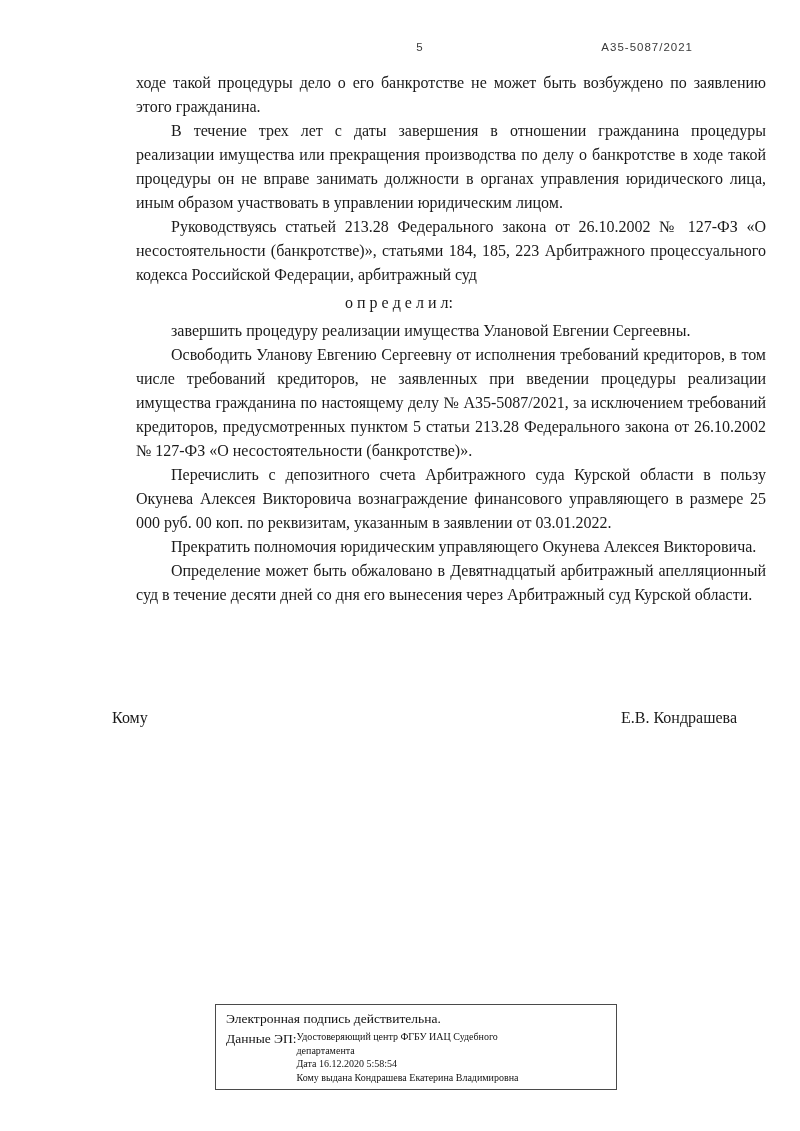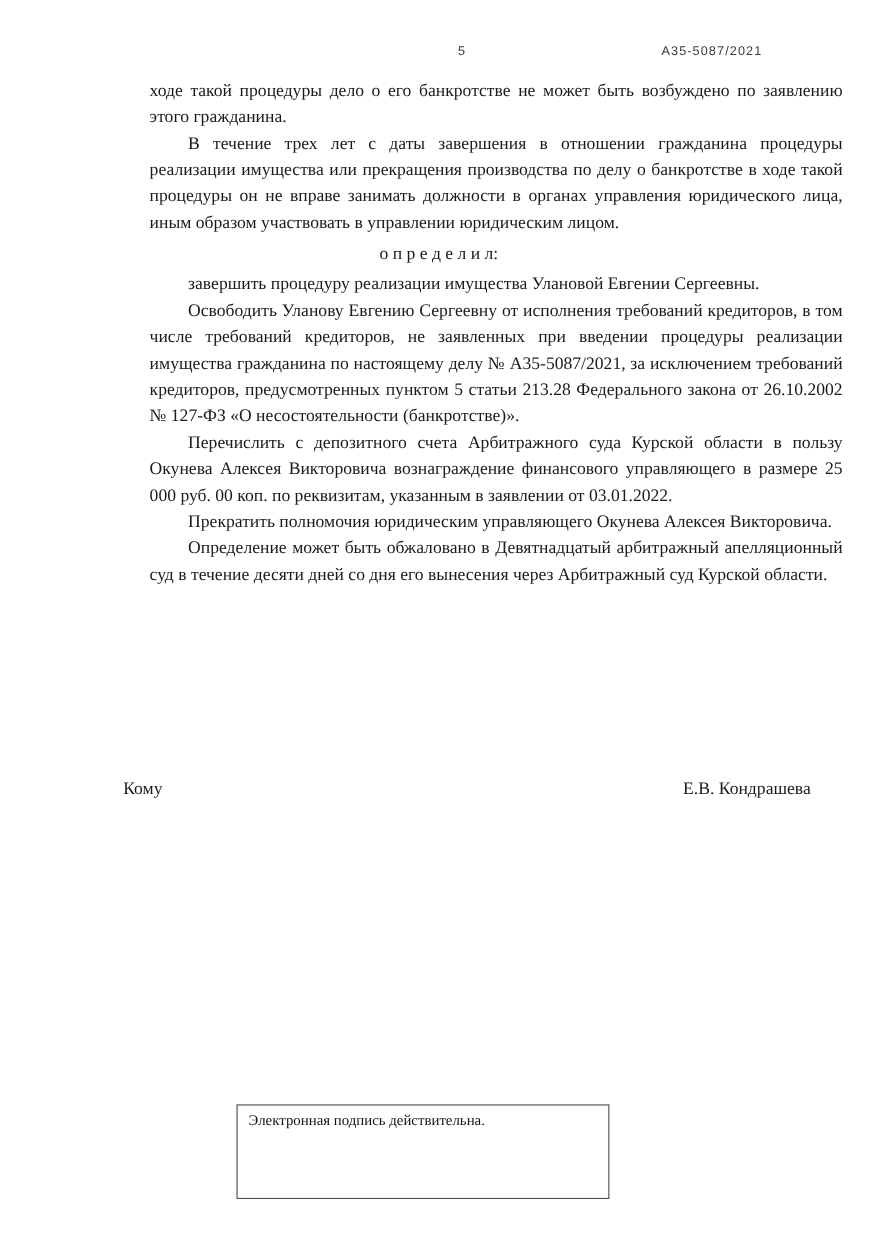--- a/index.html
+++ b/index.html
@@ -78,21 +78,21 @@
     justify-content: space-between;
     font-size: 16px;
     line-height: 24px;
   }
 
   
   .stamp {
     position: absolute;
     left: 215px;
     top: 1004px;
-    width: 339px;
+    width: 402px;
     height: 86px;
     box-sizing: border-box;
     border: 1px solid #4a4a4a;
     padding: 5px 8px 0 10px;
     color: #111111;
   }
   .stamp-validity {
     font-size: 13.5px;
     line-height: 17px;
   }
@@ -124,35 +124,44 @@
 
   <div class="header">
     <span class="page-num">5</span>
     <span class="case-num">А35-5087/2021</span>
   </div>
 
   <div class="body-text">
     <div class="intro">
         <p>ходе такой процедуры дело о его банкротстве не может быть возбуждено по заявлению этого гражданина.</p>
         <p>В течение трех лет с даты завершения в отношении гражданина процедуры реализации имущества или прекращения производства по делу о банкротстве в ходе такой процедуры он не вправе занимать должности в органах управления юридического лица, иным образом участвовать в управлении юридическим лицом.</p>
+        <p>Руководствуясь статьей 213.28 Федерального закона от 26.10.2002 № 127-ФЗ «О несостоятельности (банкротстве)», статьями 184, 185, 223 Арбитражного процессуального кодекса Российской Федерации, арбитражный суд</p>
       </div>
 
     <div class="res-heading">о п р е д е л и л:</div>
 
     <div class="resolution">
         <p>завершить процедуру реализации имущества Улановой Евгении Сергеевны.</p>
         <p>Освободить Уланову Евгению Сергеевну от исполнения требований кредиторов, в том числе требований кредиторов, не заявленных при введении процедуры реализации имущества гражданина по настоящему делу № А35-5087/2021, за исключением требований кредиторов, предусмотренных пунктом 5 статьи 213.28 Федерального закона от 26.10.2002 № 127-ФЗ «О несостоятельности (банкротстве)».</p>
         <p>Перечислить с депозитного счета Арбитражного суда Курской области в пользу Окунева Алексея Викторовича вознаграждение финансового управляющего в размере 25 000 руб. 00 коп. по реквизитам, указанным в заявлении от 03.01.2022.</p>
         <p>Прекратить полномочия юридическим управляющего Окунева Алексея Викторовича.</p>
         <p>Определение может быть обжаловано в Девятнадцатый арбитражный апелляционный суд в течение десяти дней со дня его вынесения через Арбитражный суд Курской области.</p>
       </div>
   </div>
 
   <div class="signer">
     <span>Кому</span>
     <span>Е.В. Кондрашева</span>
   </div>
 
   <div class="stamp">
     <div class="stamp-validity">Электронная подпись действительна.</div>
+    <div class="stamp-row">
+      <div class="stamp-label">Данные ЭП:</div>
+      <div class="stamp-details">
+          <p>Удостоверяющий центр ФГБУ ИАЦ Судебного департамента</p>
+          <p>Дата 16.12.2020 5:58:54</p>
+          <p>Кому выдана Кондрашева Екатерина Владимировна</p>
+        </div>
+    </div>
   </div>
 
 </div>
 
 </body></html>

